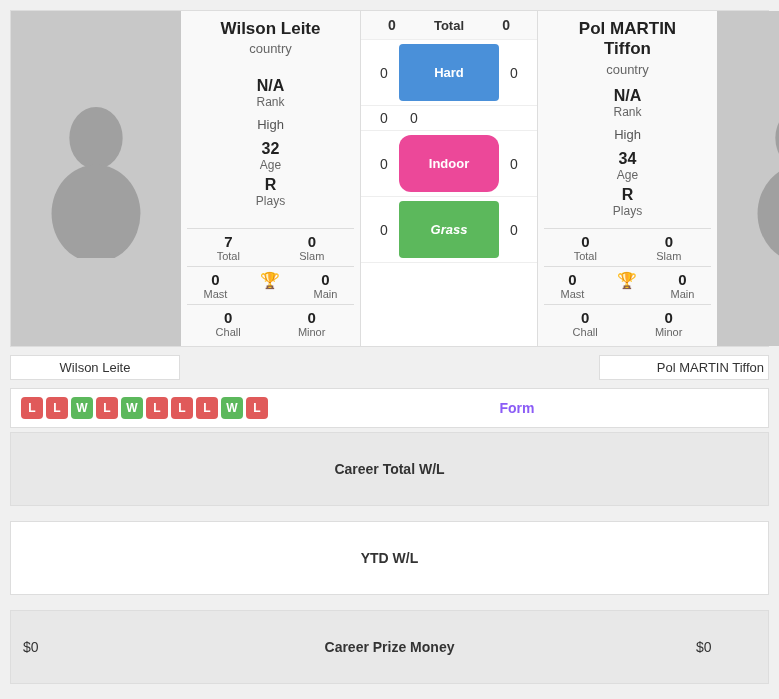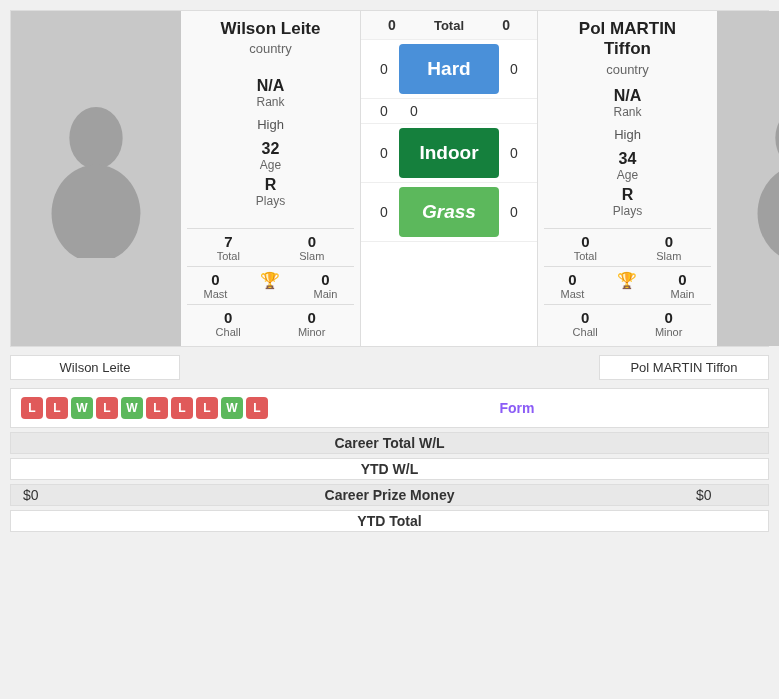--- a/index.html
+++ b/index.html
@@ -156,38 +156,38 @@
     }
 
     .surface-badge {
       flex: 1;
       text-align: center;
     }
 
     .surface-btn {
       border: none;
       border-radius: 4px;
-      padding: 14px 20px;
+      padding: 21px 20px;
       color: #fff;
-      font-size: 19px;
+      font-size: 13px;
       font-weight: bold;
       cursor: pointer;
       width: 100px;
     }
 
     .surface-score-right {
       width: 30px;
       text-align: center;
       font-size: 14px;
       color: #333;
     }
 
     .hard-bg { background: #4a90d9; }
     .clay-bg { background: #e8a020; }
-    .indoor-bg { background: #15803d; }
+    .indoor-bg { background: #ec4899; border-radius: 12px; }
     .grass-bg { background: #5cb85c; font-style: italic; }
 
     .total-row {
       display: flex;
       align-items: center;
       justify-content: space-around;
       padding: 6px 8px;
       background: #f9f9f9;
       border-bottom: 1px solid #eee;
     }
@@ -240,22 +240,22 @@
       color: #8b5cf6;
       font-weight: bold;
       margin-left: auto;
       margin-right: auto;
     }
 
     
     .stat-row {
       background: #fff;
       border: 1px solid #ddd;
-      margin-bottom: 4px;
-      padding: 2px 12px;
+      margin-bottom: 15px;
+      padding: 28px 12px;
       display: flex;
       align-items: center;
       justify-content: flex-start;
       font-size: 14px;
     }
 
     .stat-row-value {
       color: #333;
       font-weight: normal;
       min-width: 60px;
@@ -447,21 +447,21 @@
       <svg class="silhouette" viewBox="0 0 130 180" xmlns="http://www.w3.org/2000/svg">
         <ellipse cx="65" cy="45" rx="30" ry="35" fill="#a0a0a0"></ellipse>
         <ellipse cx="65" cy="130" rx="50" ry="55" fill="#a0a0a0"></ellipse>
       </svg>
     </div>
 
   </div>
 
   <div style="display:flex; justify-content:space-between; margin-bottom:8px;">
     <div style="width:170px; text-align:center; font-size:13px; color:#333; background:#fff; border:1px solid #ddd; padding:4px;">Wilson Leite</div>
-    <div style="width:170px; text-align:center; font-size:13px; color:#333; background:#fff; border:1px solid #ddd; padding:4px;">Pol MARTIN Tiffon</div>
+    <div style="width:170px; text-align:right; font-size:13px; color:#333; background:#fff; border:1px solid #ddd; padding:4px;">Pol MARTIN Tiffon</div>
   </div>
 
   <div class="form-section">
     <div class="form-badges">
       <div class="form-badge badge-l">L</div>
       <div class="form-badge badge-l">L</div>
       <div class="form-badge badge-w">W</div>
       <div class="form-badge badge-l">L</div>
       <div class="form-badge badge-w">W</div>
       <div class="form-badge badge-l">L</div>

